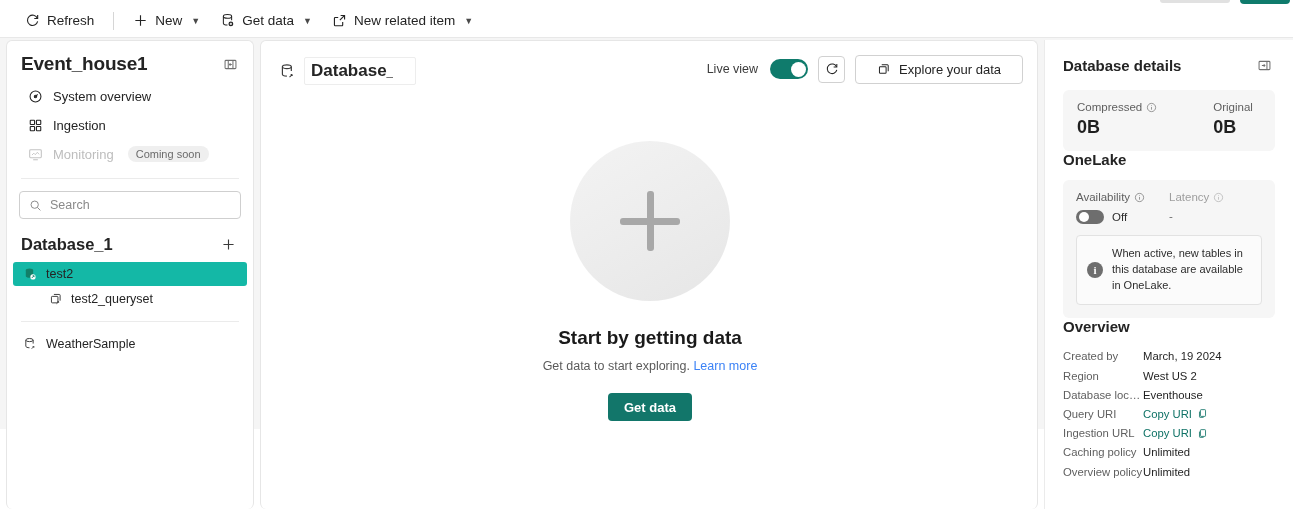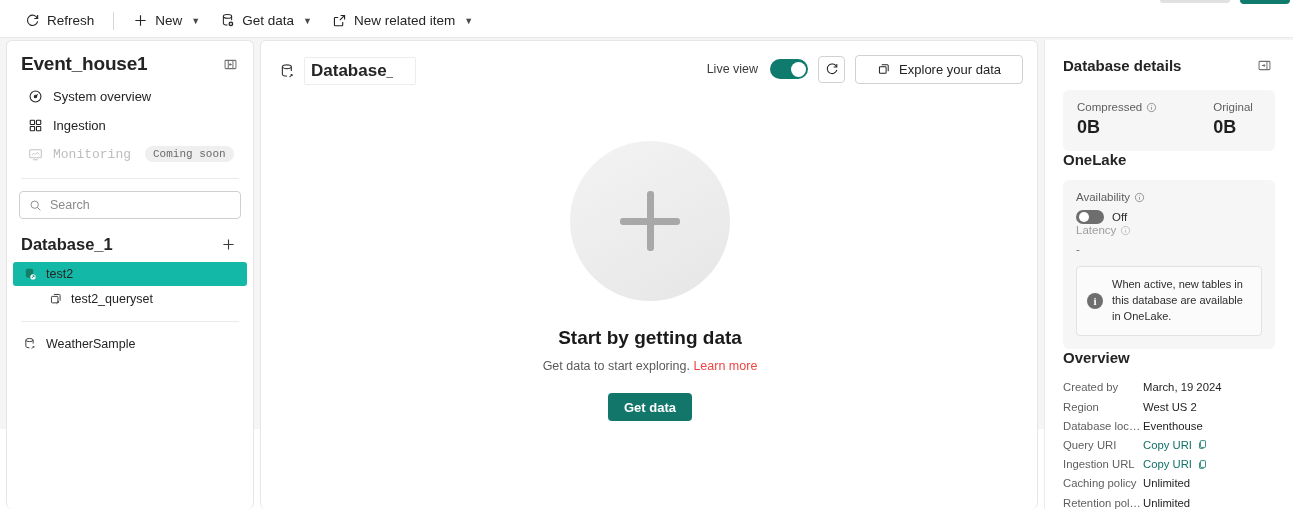--- a/index.html
+++ b/index.html
@@ -41,21 +41,21 @@
   }
   .eh-title-row { display:flex; align-items:center; justify-content:space-between;
                   padding:12px 12px 6px 14px;gap:37px; }
   .eh-title { font-size:19px; font-weight:600; color:#242424; letter-spacing:-0.2px; }
   .panel-icon-btn { width:22px; height:22px; display:flex; align-items:center;
                     justify-content:center; border-radius:3px; cursor:pointer; }
 
   .nav-item { display:flex; align-items:center; gap:10px; height:28px;
               margin:1px 10px; padding-left:11px; border-radius:4px; cursor:pointer;
               font-size:13px; color:#242424; }
-  .nav-item.disabled { color:#bdbdbd; cursor:default;font-family:Liberation Mono, monospace; }
+  .nav-item.disabled { color:#bdbdbd; cursor:default; }
   .badge-soon { background:#efefef; color:#6b6b6b; font-size:11px;
                 border-radius:10px; padding:2px 8px; margin-left:4px; }
 
   .divider { height:1px; background:#ebebeb; margin:10px 14px 0 14px; }
 
   .search-wrap { margin:12px 12px 0 12px; }
   .search-box { display:flex; align-items:center; gap:8px; height:28px;
                 border:1px solid #cfcfcf; border-radius:4px; padding:0 9px; background:#fff; }
   .search-box input { border:none; outline:none; font-size:12.5px; color:#5a5a5a;
                       font-family:inherit; width:100%; background:transparent; }
@@ -107,21 +107,21 @@
             background:linear-gradient(150deg,#f3f3f3 0%,#ededed 48%,#e6e6e6 100%);
             display:flex; align-items:center; justify-content:center; }
   .plus-glyph { position:relative; width:60px; height:60px; }
   .plus-glyph::before, .plus-glyph::after {
     content:""; position:absolute; background:#a8a8a8; border-radius:3px;
   }
   .plus-glyph::before { left:0; top:26.5px; width:60px; height:7px; }
   .plus-glyph::after  { top:0; left:26.5px; height:60px; width:7px; }
   .empty-title { font-size:19px; font-weight:700; color:#1a1a1a; margin-top:26px; }
   .empty-sub { font-size:12.5px; color:#5b5b5b; margin-top:10px; }
-  .empty-sub a { color:#ef4444; text-decoration:none; cursor:pointer; }
+  .empty-sub a { color:#3b82f6; text-decoration:none; cursor:pointer; }
   .primary-btn { margin-top:20px; background:#12766a; color:#ffffff; border:none;
                  border-radius:4px; height:28px; padding:0 16px; font-size:13px;
                  font-weight:600; cursor:pointer; font-family:inherit; }
 
   
   .details {
     position:absolute; left:1044px; top:40px; width:249px; height:469px;
     background:#ffffff; border-left:1px solid #ebebeb; padding:0 18px;
   }
   .det-head { display:flex; align-items:center; justify-content:space-between;
@@ -130,21 +130,21 @@
 
   .stat-card { margin-top:14px; background:#f6f6f6; border-radius:6px;
                padding:11px 14px 13px 14px; display:flex; gap:56px; }
   .stat-label { font-size:11.5px; color:#5f5f5f; display:flex; align-items:center; gap:4px; }
   .stat-value { font-size:18px; font-weight:700; color:#1f1f1f; margin-top:4px; }
 
   .sec-title { font-size:15px; font-weight:600; color:#242424; }
 
   .onelake-card { margin-top:12px; background:#f6f6f6; border-radius:6px;
                   padding:11px 13px 13px 13px; }
-  .ol-row { display:flex;flex-direction:column; }
+  .ol-row { display:flex; }
   .ol-col { width:96px; }
   .ol-label { font-size:11.5px; color:#5f5f5f; display:flex; align-items:center; gap:4px; }
   .ol-label.dim { color:#9e9e9e; }
   .ol-line { display:flex; align-items:center; gap:8px; margin-top:7px; }
   .toggle-sm { width:28px; height:14px; border-radius:8px; background:#6e6e6e;
                position:relative; cursor:pointer; }
   .toggle-sm .knob { position:absolute; top:2px; left:2.5px; width:10px; height:10px;
                      border-radius:50%; background:#ffffff; }
   .ol-state { font-size:11.5px; color:#2d2d2d; }
   .ol-dash { font-size:11.5px; color:#6b6b6b; margin-top:7px; }
@@ -514,18 +514,18 @@
           </span>
         </div>
       </div>
 
       <div class="ov-row">
         <div class="ov-key">Caching policy</div>
         <div class="ov-val">Unlimited</div>
       </div>
 
       <div class="ov-row">
-        <div class="ov-key">Retention policy</div>
+        <div class="ov-key">Overview policy</div>
         <div class="ov-val">Unlimited</div>
       </div>
     </div>
   </div>
 </div>
 
 </body></html>

